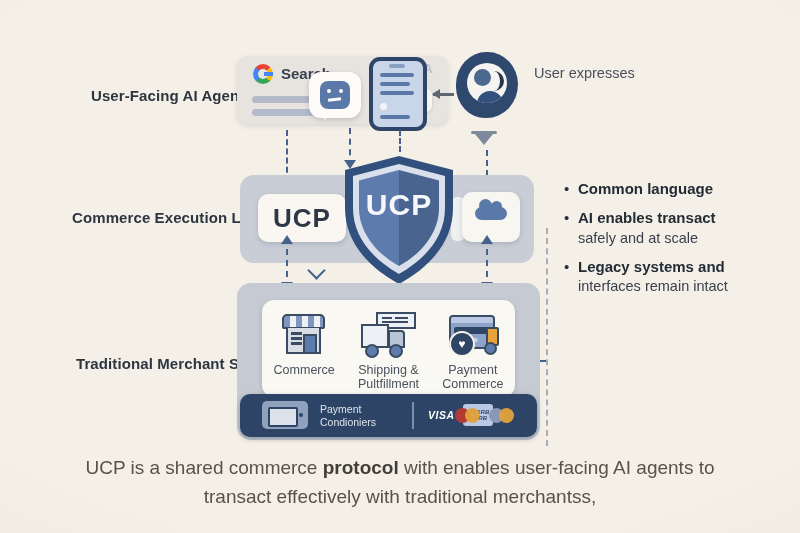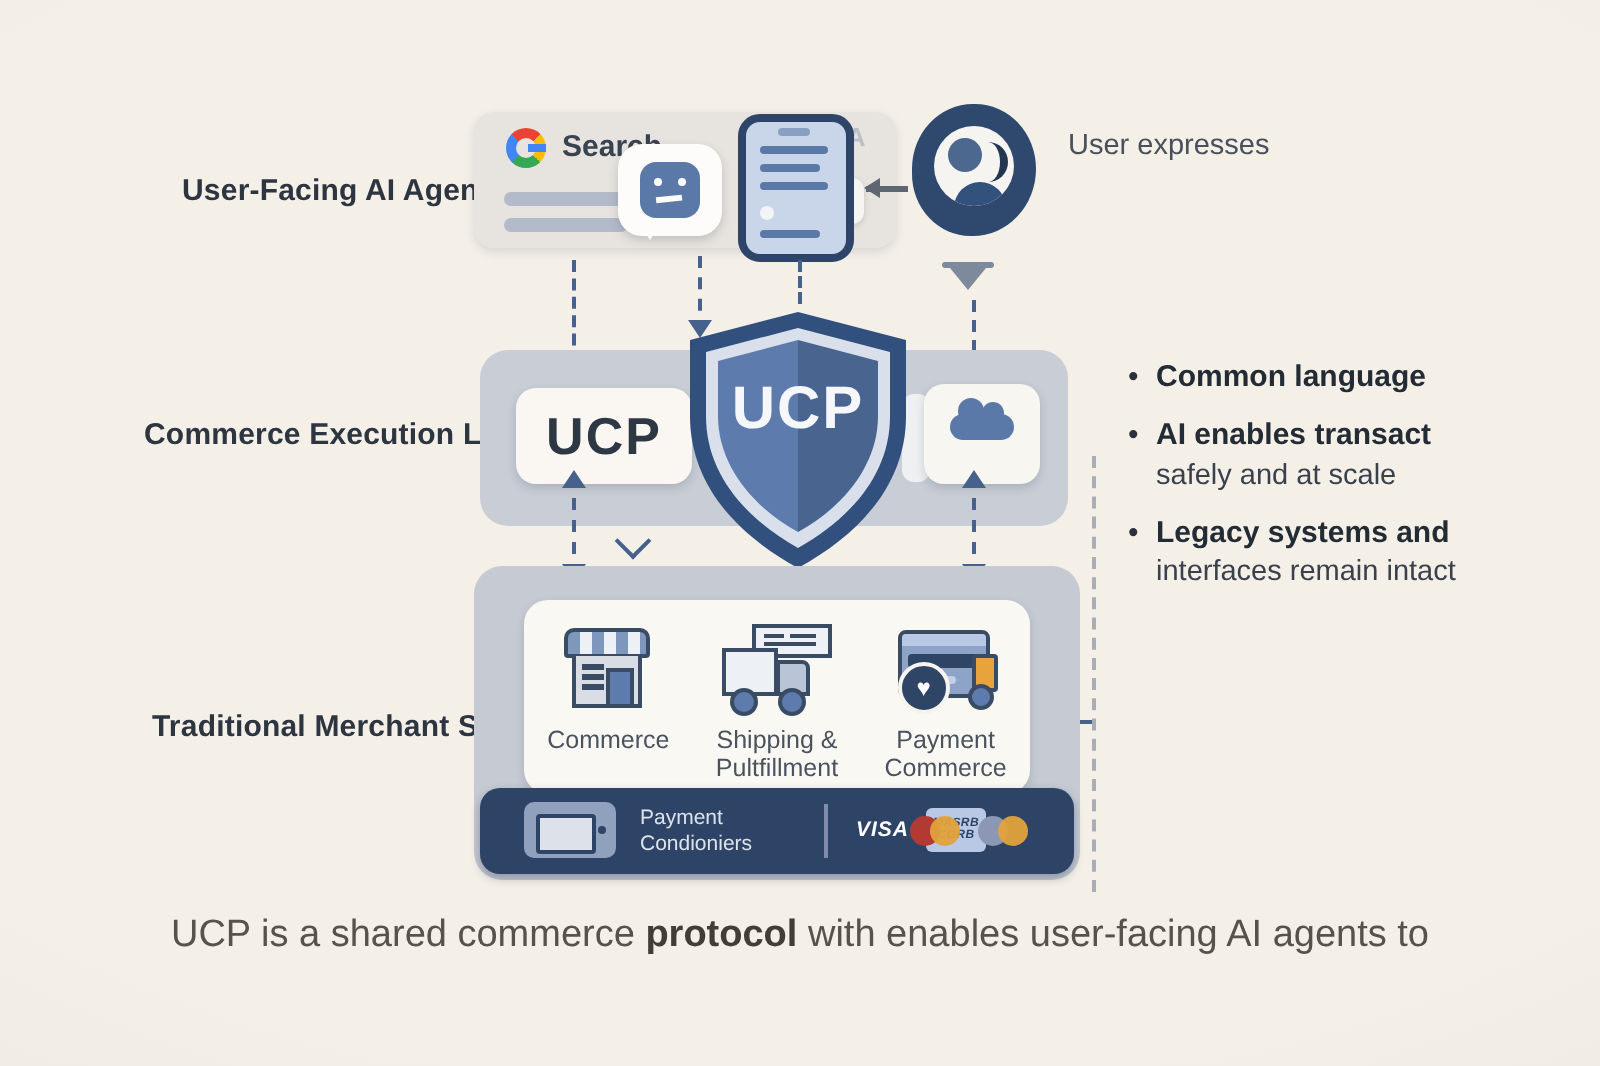--- a/index.html
+++ b/index.html
@@ -339,15 +339,16 @@
       <div class="lc" style="left:10px;background:#e2a23b;opacity:.95;"></div>
     </div>
     <div class="logo-circles" style="left:249px;">
       <div class="lc" style="left:0;background:#8c97b3;"></div>
       <div class="lc" style="left:10px;background:#e2a23b;opacity:.95;"></div>
     </div>
   </div>
 
   <div class="caption">
     <div><span>UCP is a shared commerce </span><span class="bold">protocol</span><span> with enables user-facing AI agents to</span></div>
+    <div>transact effectively with traditional merchantss,</div>
   </div>
 
 </div>
 
 </body></html>

